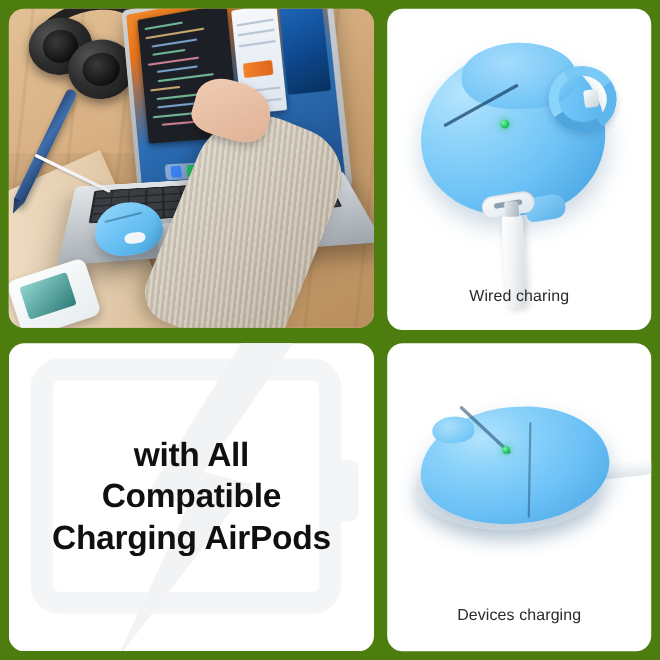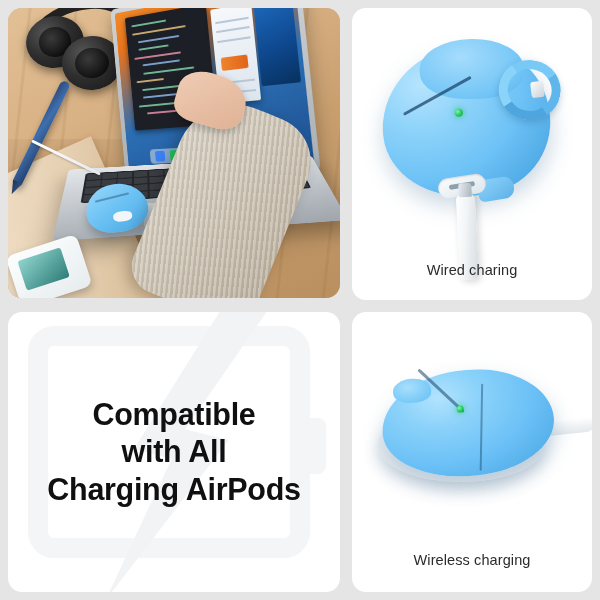--- a/index.html
+++ b/index.html
@@ -11,21 +11,21 @@
     height: 600px;
     background: #ffffff;
     font-family: "Liberation Sans", sans-serif;
     overflow: hidden;
   }
 
   .page {
     position: relative;
     width: 600px;
     height: 600px;
-    background: #e5e5e5;
+    background: #4d7c0f;
   }
 
   
   .panel {
     position: absolute;
     border-radius: 14px;
     overflow: hidden;
     background: #ffffff;
   }
 
@@ -650,29 +650,29 @@
       <div class="pad"></div>
 
       <div class="case-flat">
         <div class="nub"></div>
         <div class="seam-h"></div>
         <div class="seam-v"></div>
         <div class="led" id="wireless-led"></div>
       </div>
 
     </div>
-    <div class="caption" id="wireless-caption">Wireless charging</div>
+    <div class="caption" id="wireless-caption">Devices charging</div>
   </div>
 
   <div class="panel" id="text-panel">
     <div class="wm-battery"></div>
     <div class="wm-bolt"></div>
 
     <div class="text-inner">
       <h1 class="headline">
+        <span>with All</span>
         <span>Compatible</span>
-        <span>with All</span>
         <span>Charging AirPods</span>
       </h1>
     </div>
   </div>
 
 </div>
 
 </body></html>

